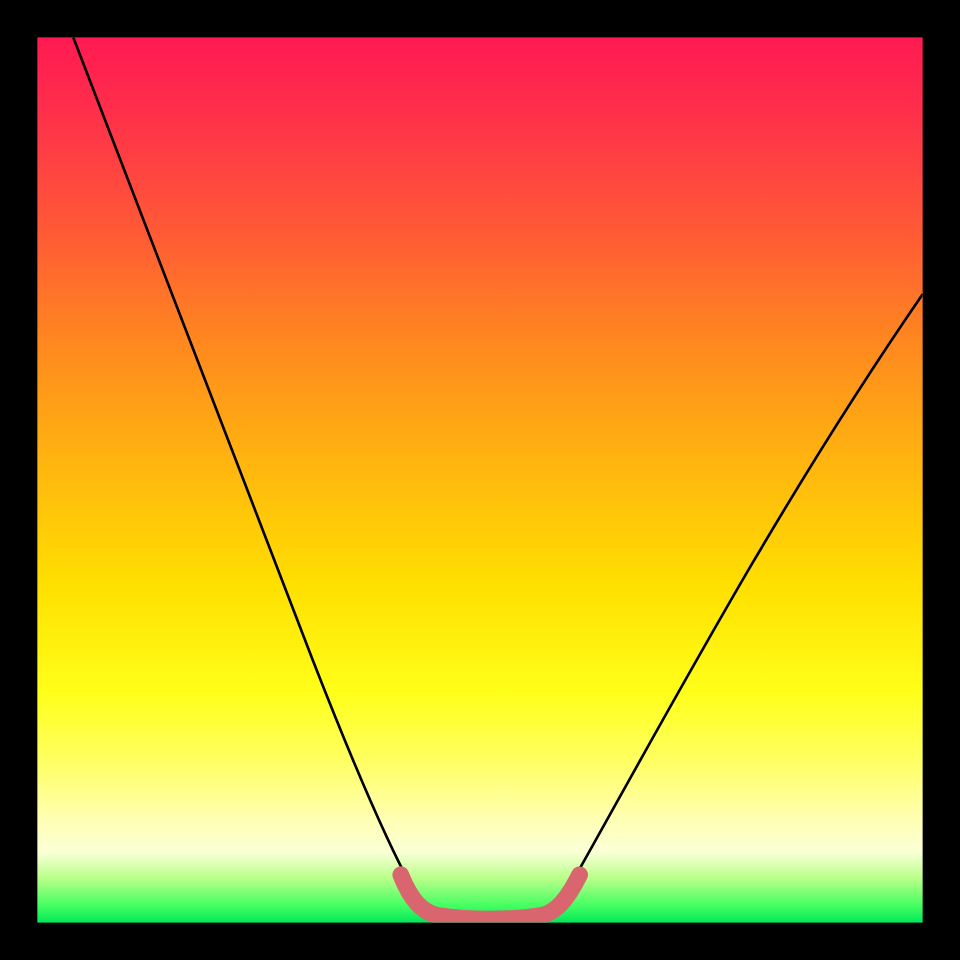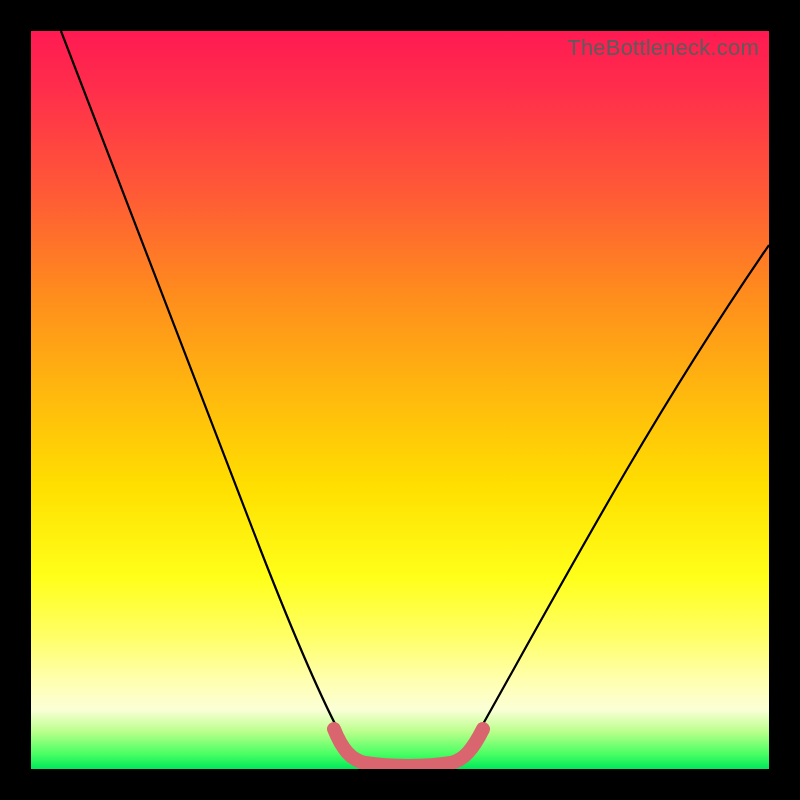--- a/index.html
+++ b/index.html
@@ -82,15 +82,14 @@
                C 360 735, 395 735, 415 733
                C 427 731, 436 722, 447 702
                C 482 640, 532 548, 595 440
                C 655 338, 705 262, 738 214" fill="none" stroke="#000" stroke-width="2.2"></path>
       <path d="M 303 698
                C 311 718, 320 729, 334 732
                C 360 736, 395 736, 420 732
                C 433 729, 442 718, 452 698" fill="none" stroke="#d9666e" stroke-width="14" stroke-linecap="round" stroke-linejoin="round"></path>
     </svg>
 
-    <div class="attribution">TheBottleneck.com</div>
   </div>
 </div>
 
 </body></html>

